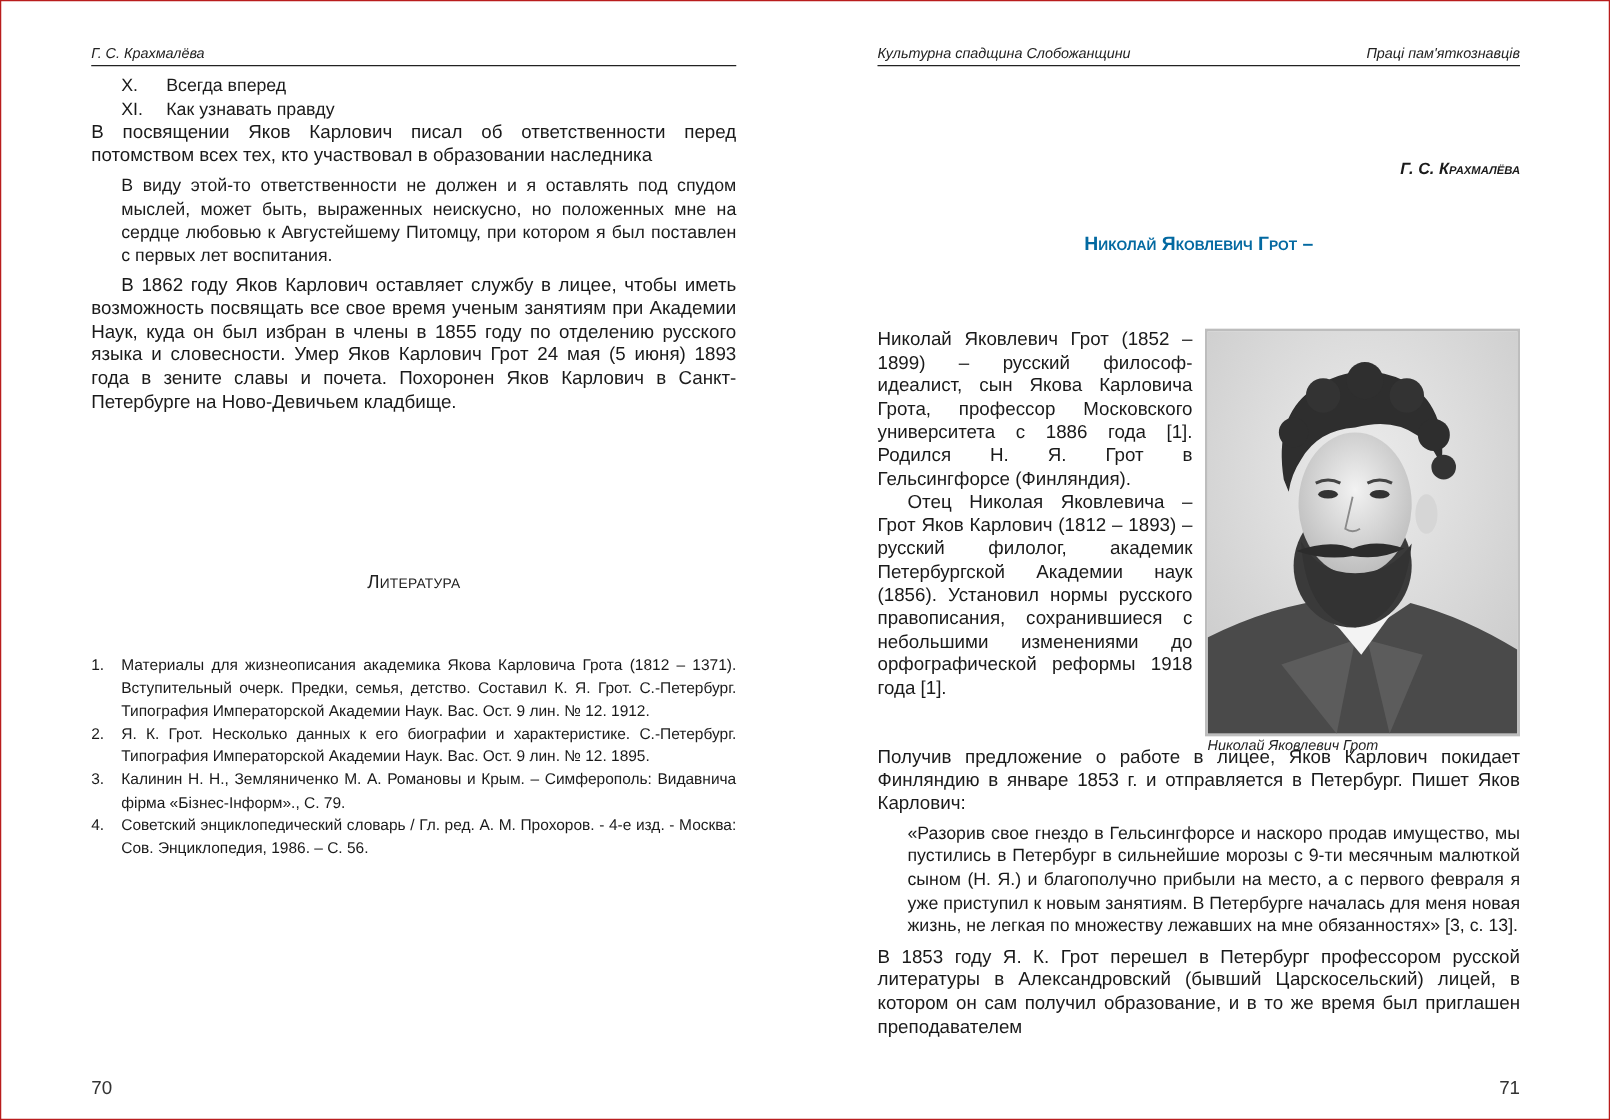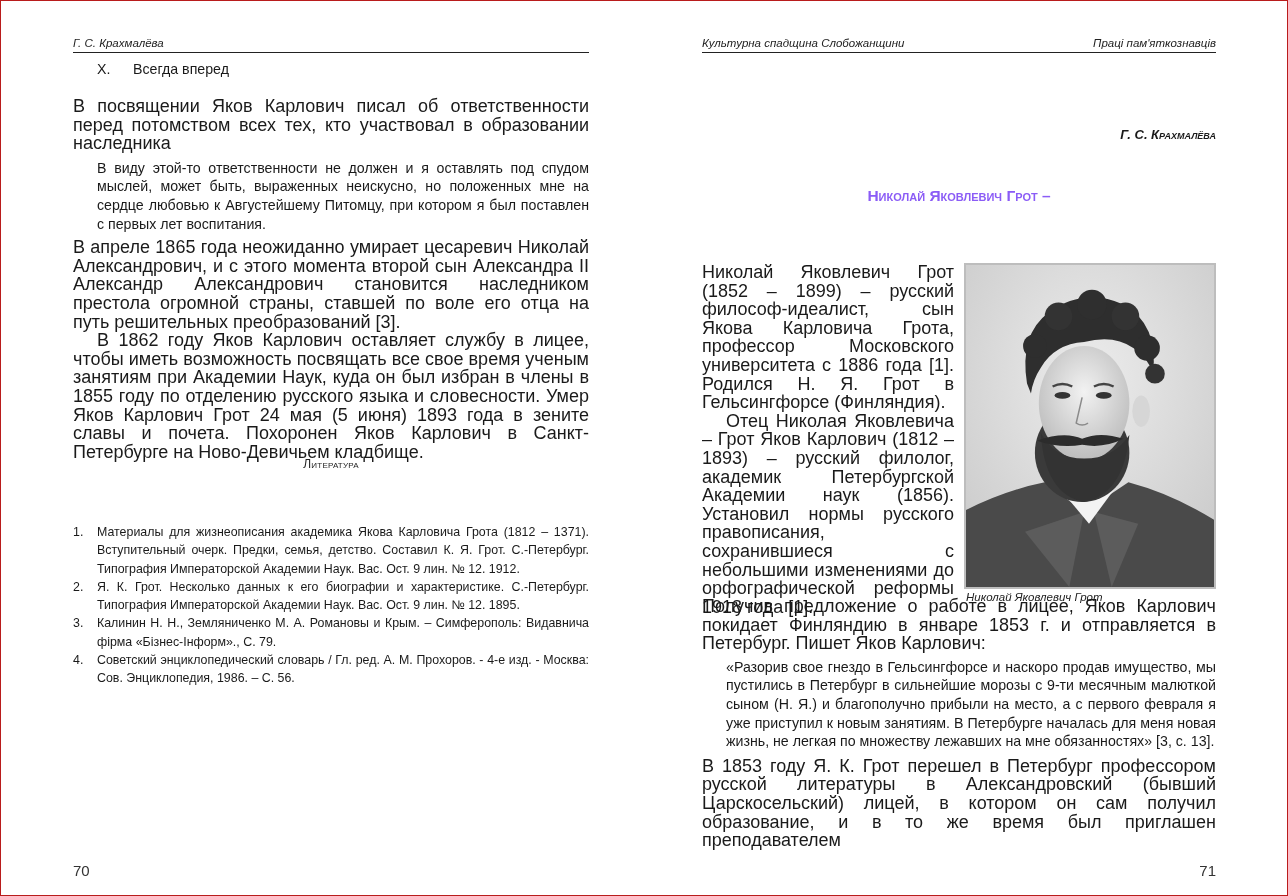--- a/index.html
+++ b/index.html
@@ -14,51 +14,51 @@
   .page-right { left: 701px; width: 514px; }
 
   .running-head {
     position: absolute; top: 36px; left: 0; right: 0; height: 16px;
     border-bottom: 1px solid #222;
     font-style: italic; font-size: 11.5px; line-height: 13px; color: #222;
   }
   .running-head .rh-right { position: absolute; right: 0; top: 0; text-align: center; }
   .running-head .rh-left { position: absolute; left: 0; top: 0; }
 
-  .body-text { font-size: 18px; line-height: 18.6px; text-align: justify; }
+  .body-text { font-size: 15px; line-height: 18.6px; text-align: justify; }
   .indent { text-indent: 24px; }
   .quote { padding-left: 24px; font-size: 14.2px; line-height: 18.6px; text-align: justify; }
 
   .roman-list { position: absolute; top: 59px; left: 0; right: 0; font-size: 14.2px; line-height: 18.6px; }
   .roman-item { display: flex; }
   .roman-num { width: 60px; padding-left: 24px; }
 
   .left-body { position: absolute; top: 96px; left: 0; right: 0; }
   .left-quote { margin-top: 6px; margin-bottom: 5px; }
 
   .lit-heading {
     position: absolute; top: 456px; left: 0; right: 0; text-align: center;
-    font-size: 12px; letter-spacing: 0.2px; font-variant: small-caps; color: #222;
+    font-size: 15px; letter-spacing: 0.2px; font-variant: small-caps; color: #222;
   }
   .refs { position: absolute; top: 522px; left: 0; right: 0; font-size: 12.4px; line-height: 18.3px; }
   .ref-item { display: flex; text-align: justify; }
   .ref-num { width: 24px; flex-shrink: 0; }
   .ref-text { flex: 1; }
 
   .page-num { position: absolute; top: 861px; font-size: 15px; color: #333; }
   .page-left .page-num { left: 0; }
   .page-right .page-num { right: 0; }
 
   .author-byline {
     position: absolute; top: 126px; right: 0;
     font-weight: bold; font-style: italic; font-size: 13px; font-variant: small-caps;
   }
   .article-title {
     position: absolute; top: 186px; left: 0; right: 0; text-align: center;
-    font-weight: bold; font-variant: small-caps; color: #8b5cf6;
+    font-weight: bold; font-variant: small-caps; color: #0369a1;
   }
   .article-title .t1 { font-size: 15.5px; line-height: 18px; }
   .article-title .t2 { font-size: 14px; line-height: 17px; }
 
   .figure {
     position: absolute; top: 262px; left: 262px; width: 252px; height: 326px; text-align: center;
   }
   .photo {
     width: 252px; height: 326px; border: 2px solid #bdbdbd;
     background: #e6e6e6; position: relative; overflow: hidden;
@@ -80,26 +80,29 @@
   <div class="page page-left">
     <div class="running-head">
       <span class="rh-left">Г. С. Крахмалёва</span>
     </div>
 
     <div class="roman-list">
       <div class="roman-item">
         <span class="roman-num">X.</span>
         <span>Всегда вперед</span>
       </div>
+      <div class="roman-item">
+        <span class="roman-num">XI.</span>
+        <span>Как узнавать правду</span>
+      </div>
     </div>
 
     <div class="left-body">
       <p class="body-text">В посвящении Яков Карлович писал об ответственности перед потомством всех тех, кто участвовал в образовании наследника</p>
       <p class="quote left-quote">В виду этой-то ответственности не должен и я оставлять под спудом мыслей, может быть, выраженных неискусно, но положенных мне на сердце любовью к Августейшему Питомцу, при котором я был поставлен с первых лет воспитания.</p>
-      <p class="body-text">В апреле 1865 года неожиданно умирает цесаревич Николай Александрович, и с этого момента второй сын Александра II Александр Александрович становится наследником престола огромной страны, ставшей по воле его отца на путь решительных преобразований [3].</p>
       <p class="body-text indent">В 1862 году Яков Карлович оставляет службу в лицее, чтобы иметь возможность посвящать все свое время ученым занятиям при Академии Наук, куда он был избран в члены в 1855 году по отделению русского языка и словесности. Умер Яков Карлович Грот 24 мая (5 июня) 1893 года в зените славы и почета. Похоронен Яков Карлович в Санкт-Петербурге на Ново-Девичьем кладбище.</p>
     </div>
 
     <div class="lit-heading">Литература</div>
 
     <div class="refs">
       <div class="ref-item">
         <span class="ref-num">1.</span>
         <span class="ref-text">Материалы для жизнеописания академика Якова Карловича Грота (1812 – 1371). Вступительный очерк. Предки, семья, детство. Составил К. Я. Грот. С.-Петербург. Типография Императорской Академии Наук. Вас. Ост. 9 лин. № 12. 1912.</span>
       </div>

